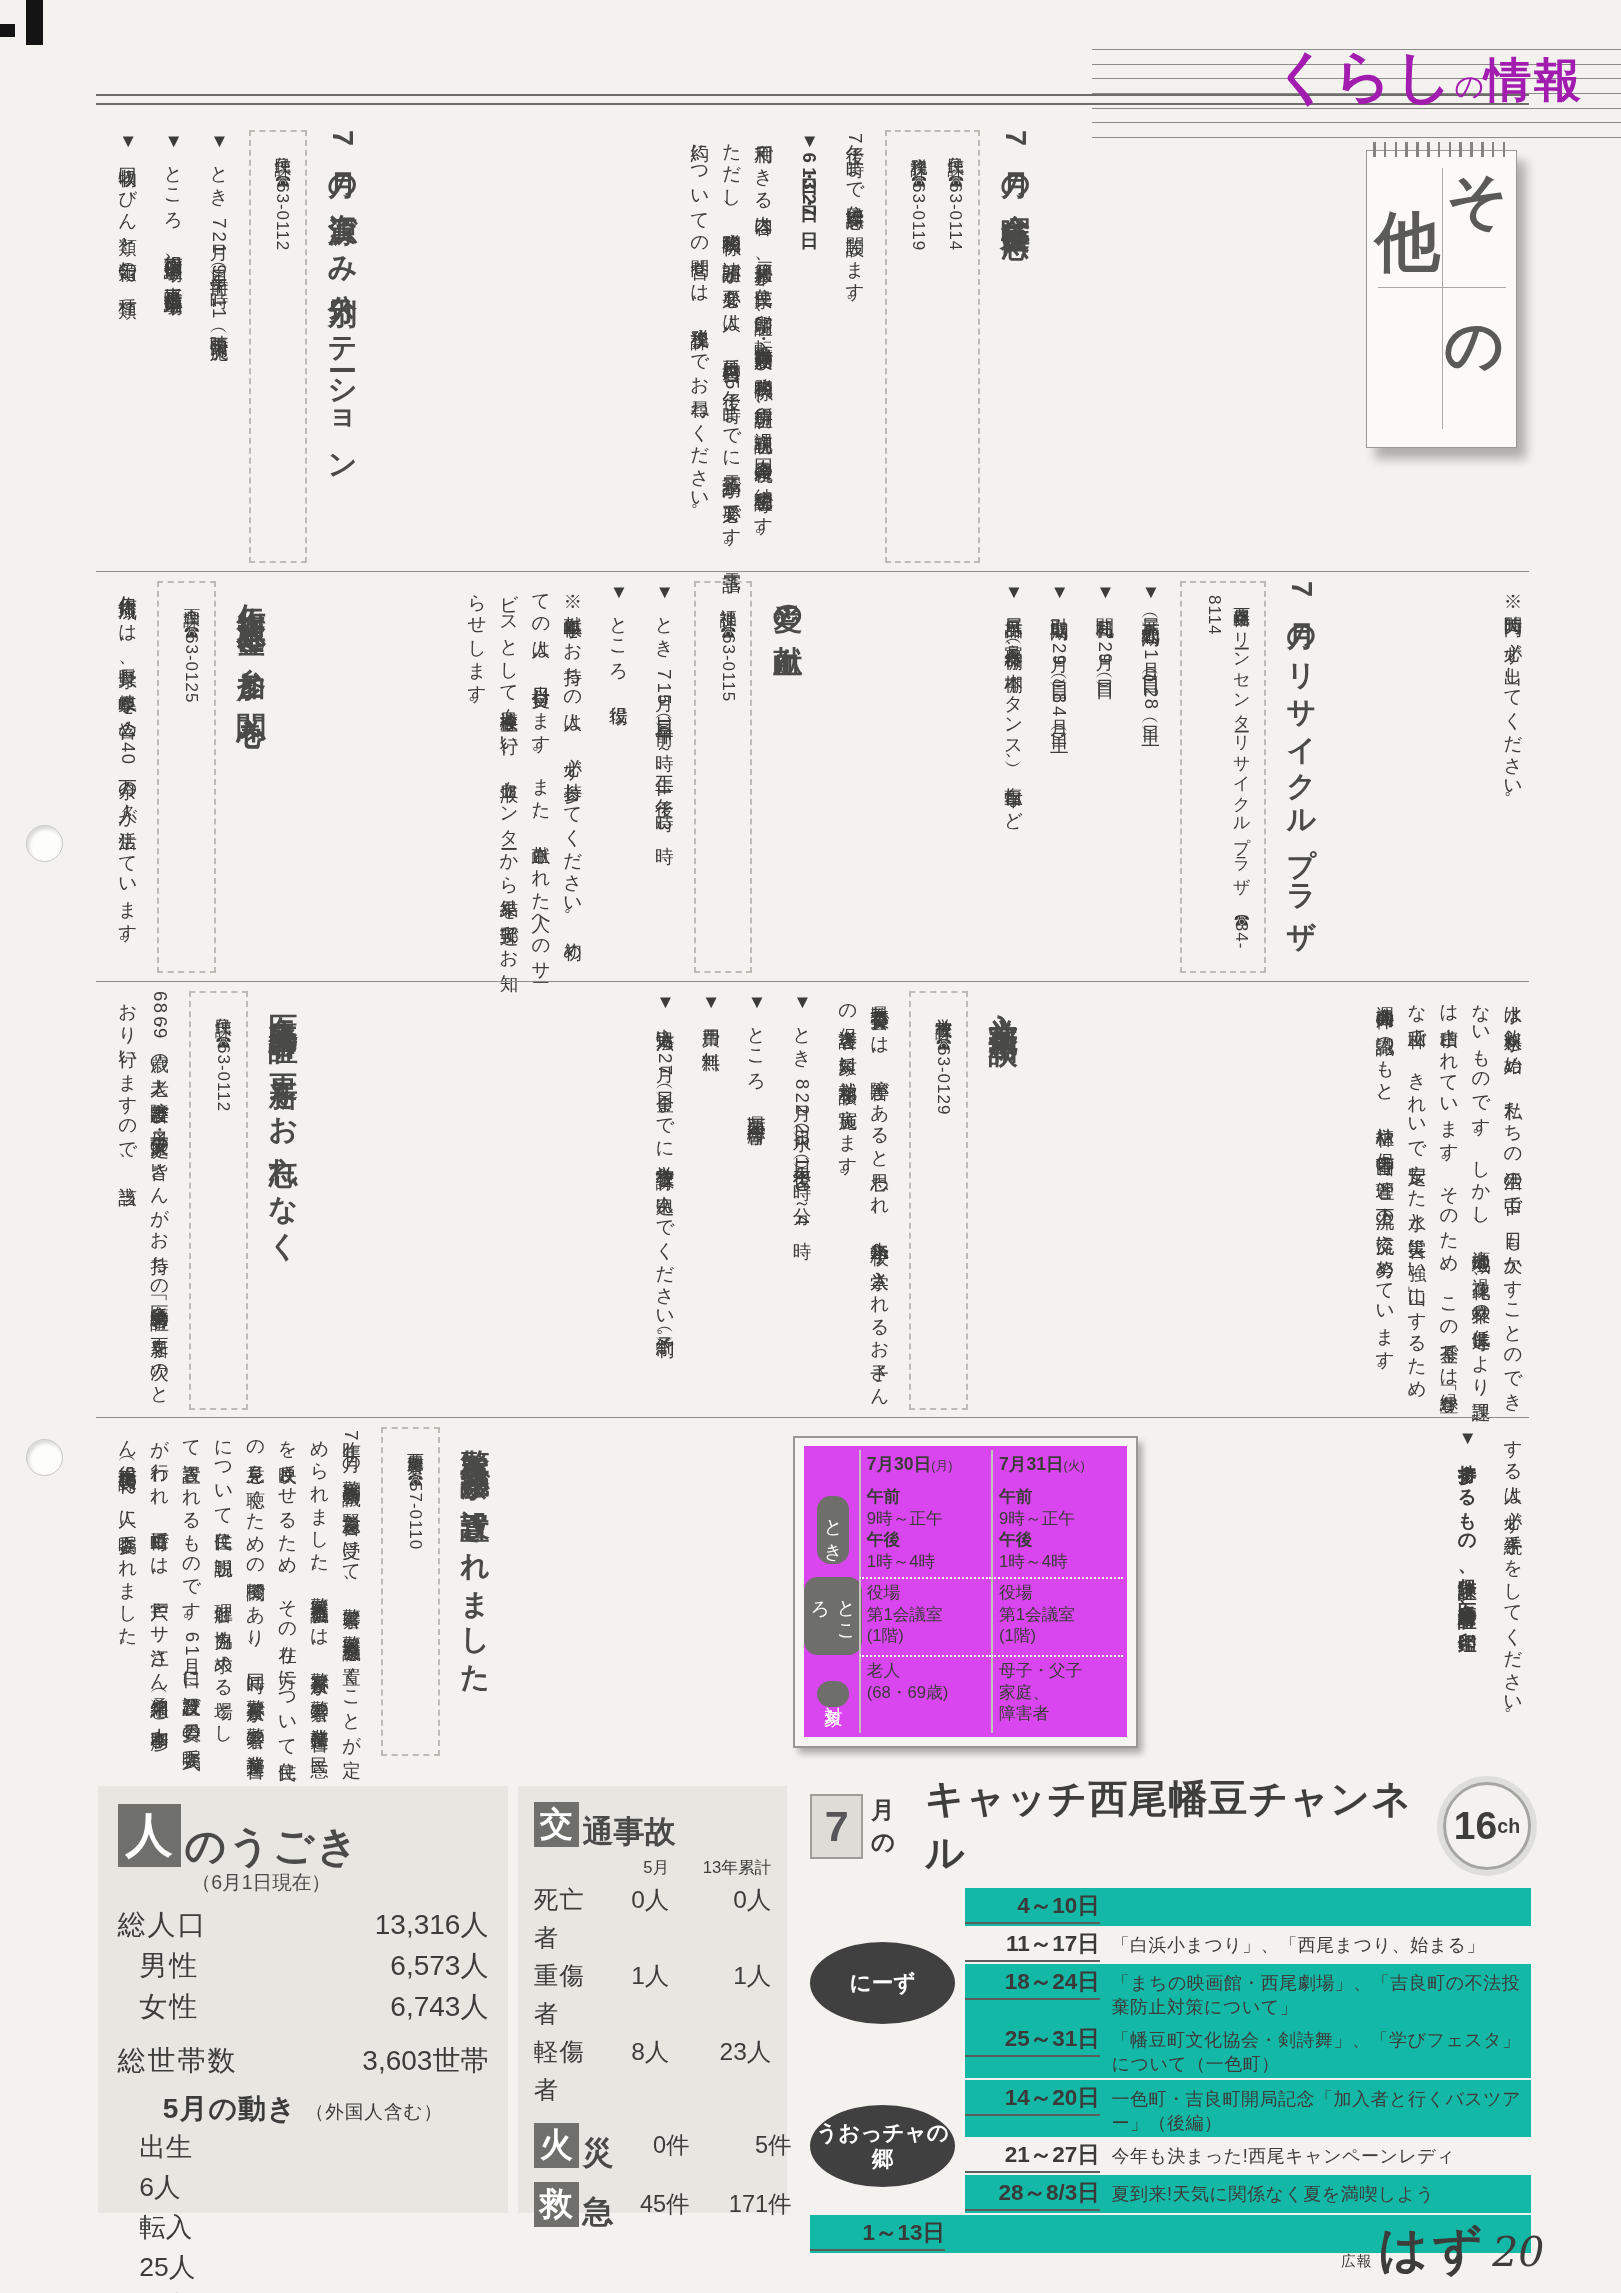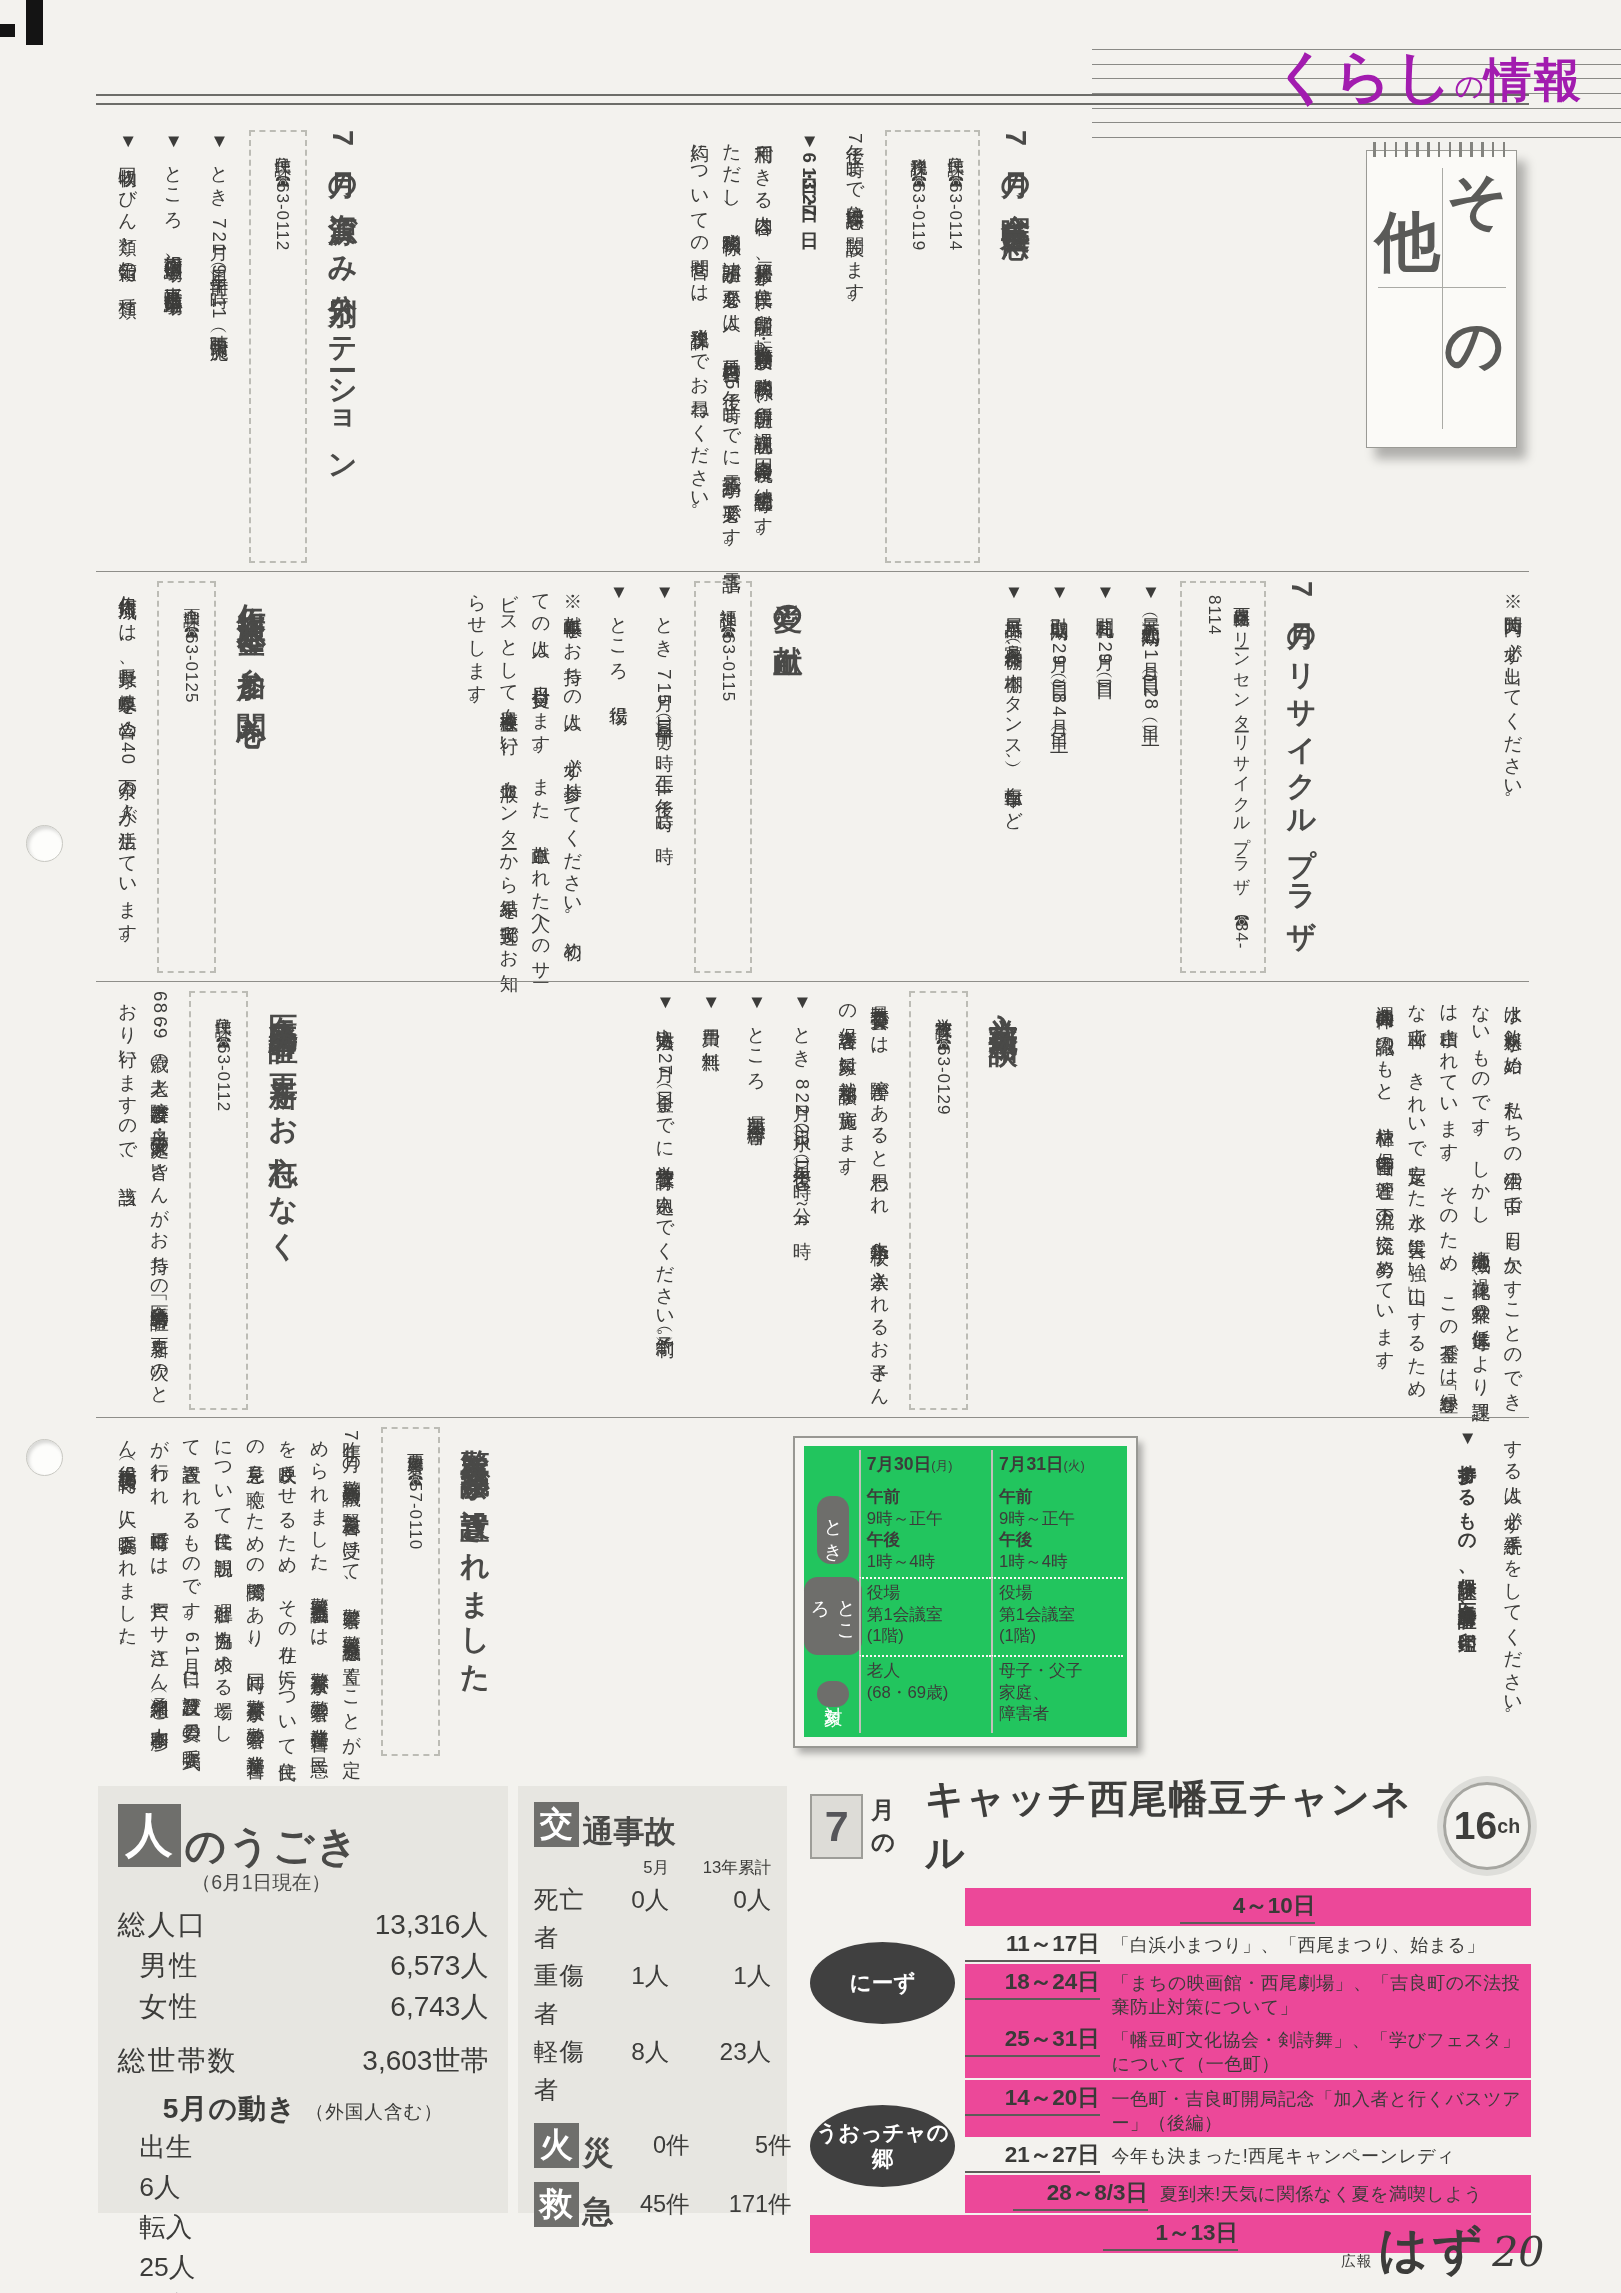--- a/index.html
+++ b/index.html
@@ -46,21 +46,21 @@
         background:repeating-linear-gradient(90deg,#84847f 0 2.5px,transparent 2.5px 10.8px);}
   .oc{position:absolute;font-weight:bold;color:#5a5a58;font-family:"Liberation Sans",sans-serif;}
   .oc-so{right:7.8px;top:9.8px;font-size:61px;}
   .oc-no{right:11.8px;top:155px;font-size:59px;}
   .oc-ta{left:7.8px;top:47px;font-size:65px;}
   .ovline{position:absolute;left:50%;top:6%;bottom:6%;width:1px;background:#aaaaa5;}
   .ohline{position:absolute;left:7%;right:7%;top:46%;height:1px;background:#aaaaa5;}
   
   .upd-card{align-self:center;background:#f6f5f1;border:2px solid #989893;
         box-shadow:4.9px 5.9px 6.9px rgba(0,0,0,.3);padding:8.8px;width:345px;height:312px;box-sizing:border-box;}
-  .upd-inner{background:#22c55e;width:100%;height:100%;display:grid;
+  .upd-inner{background:#d946ef;width:100%;height:100%;display:grid;
         grid-template-columns:51px 1fr 1fr;grid-template-rows:33px 94px 78px 1fr;box-sizing:border-box;padding:3.9px;}
   .uc{font-size:16.7px;line-height:1.3;padding:2.9px 5.9px;border-left:2px solid #c2c1bb;}
   .uc.first{border-left:none;}
   .uhdr{font-weight:bold;font-size:17.6px;}
   .uhdr .wk{font-size:12.7px;font-weight:normal;}
   .upill{writing-mode:vertical-rl;background:#6e6e6b;color:#fff;border-radius:13.7px;
         font-size:18.6px;letter-spacing:2.9px;padding:9.8px 2.9px;justify-self:center;align-self:center;}
   .urow{border-top:2.9px dotted #fbfaf6;}
   .ub{font-weight:bold;display:block;}
   .uline{display:block;}
@@ -107,21 +107,21 @@
         font-weight:bold;color:#3e3e3c;flex:0 0 auto;}
   .tv-ch .n{font-size:39px;}
   .tv-ch .u{font-size:19.6px;}
   .tv-body{margin-top:7.8px;display:flex;flex-direction:column;gap:2px;}
   .tv-group{display:flex;align-items:center;gap:9.8px;}
   .tv-oval{flex:0 0 145px;height:82px;background:#404040;border-radius:50%;color:#fff;
         font-size:21.6px;font-weight:bold;display:flex;align-items:center;justify-content:center;
         text-align:center;line-height:1.2;padding:3.9px;box-sizing:border-box;}
   .tv-rows{flex:1;display:flex;flex-direction:column;}
   .tv-row{display:flex;align-items:baseline;padding:2px 0;min-height:31px;}
-  .tv-row.alt{background:#ec4899;justify-content:center;}
+  .tv-row.alt{background:#14b8a6;}
   .tv-date{flex:0 0 135px;text-align:right;font-size:22.5px;font-weight:bold;color:#3a3a38;
         border-bottom:2.5px solid #5c5c58;padding-bottom:1px;}
   .tv-prog{font-size:18px;padding-left:11.8px;letter-spacing:0.5px;}
   
   .brand{position:absolute;left:1341px;top:2217px;display:flex;align-items:baseline;gap:5.9px;}
   .koho{font-size:14.7px;letter-spacing:1px;}
   .hazu{font-family:"DejaVu Serif",serif;font-size:49px;font-weight:bold;letter-spacing:3.9px;}
   .pgno{font-family:"DejaVu Serif",serif;font-style:italic;font-size:41px;}
 </style>
 </head>

